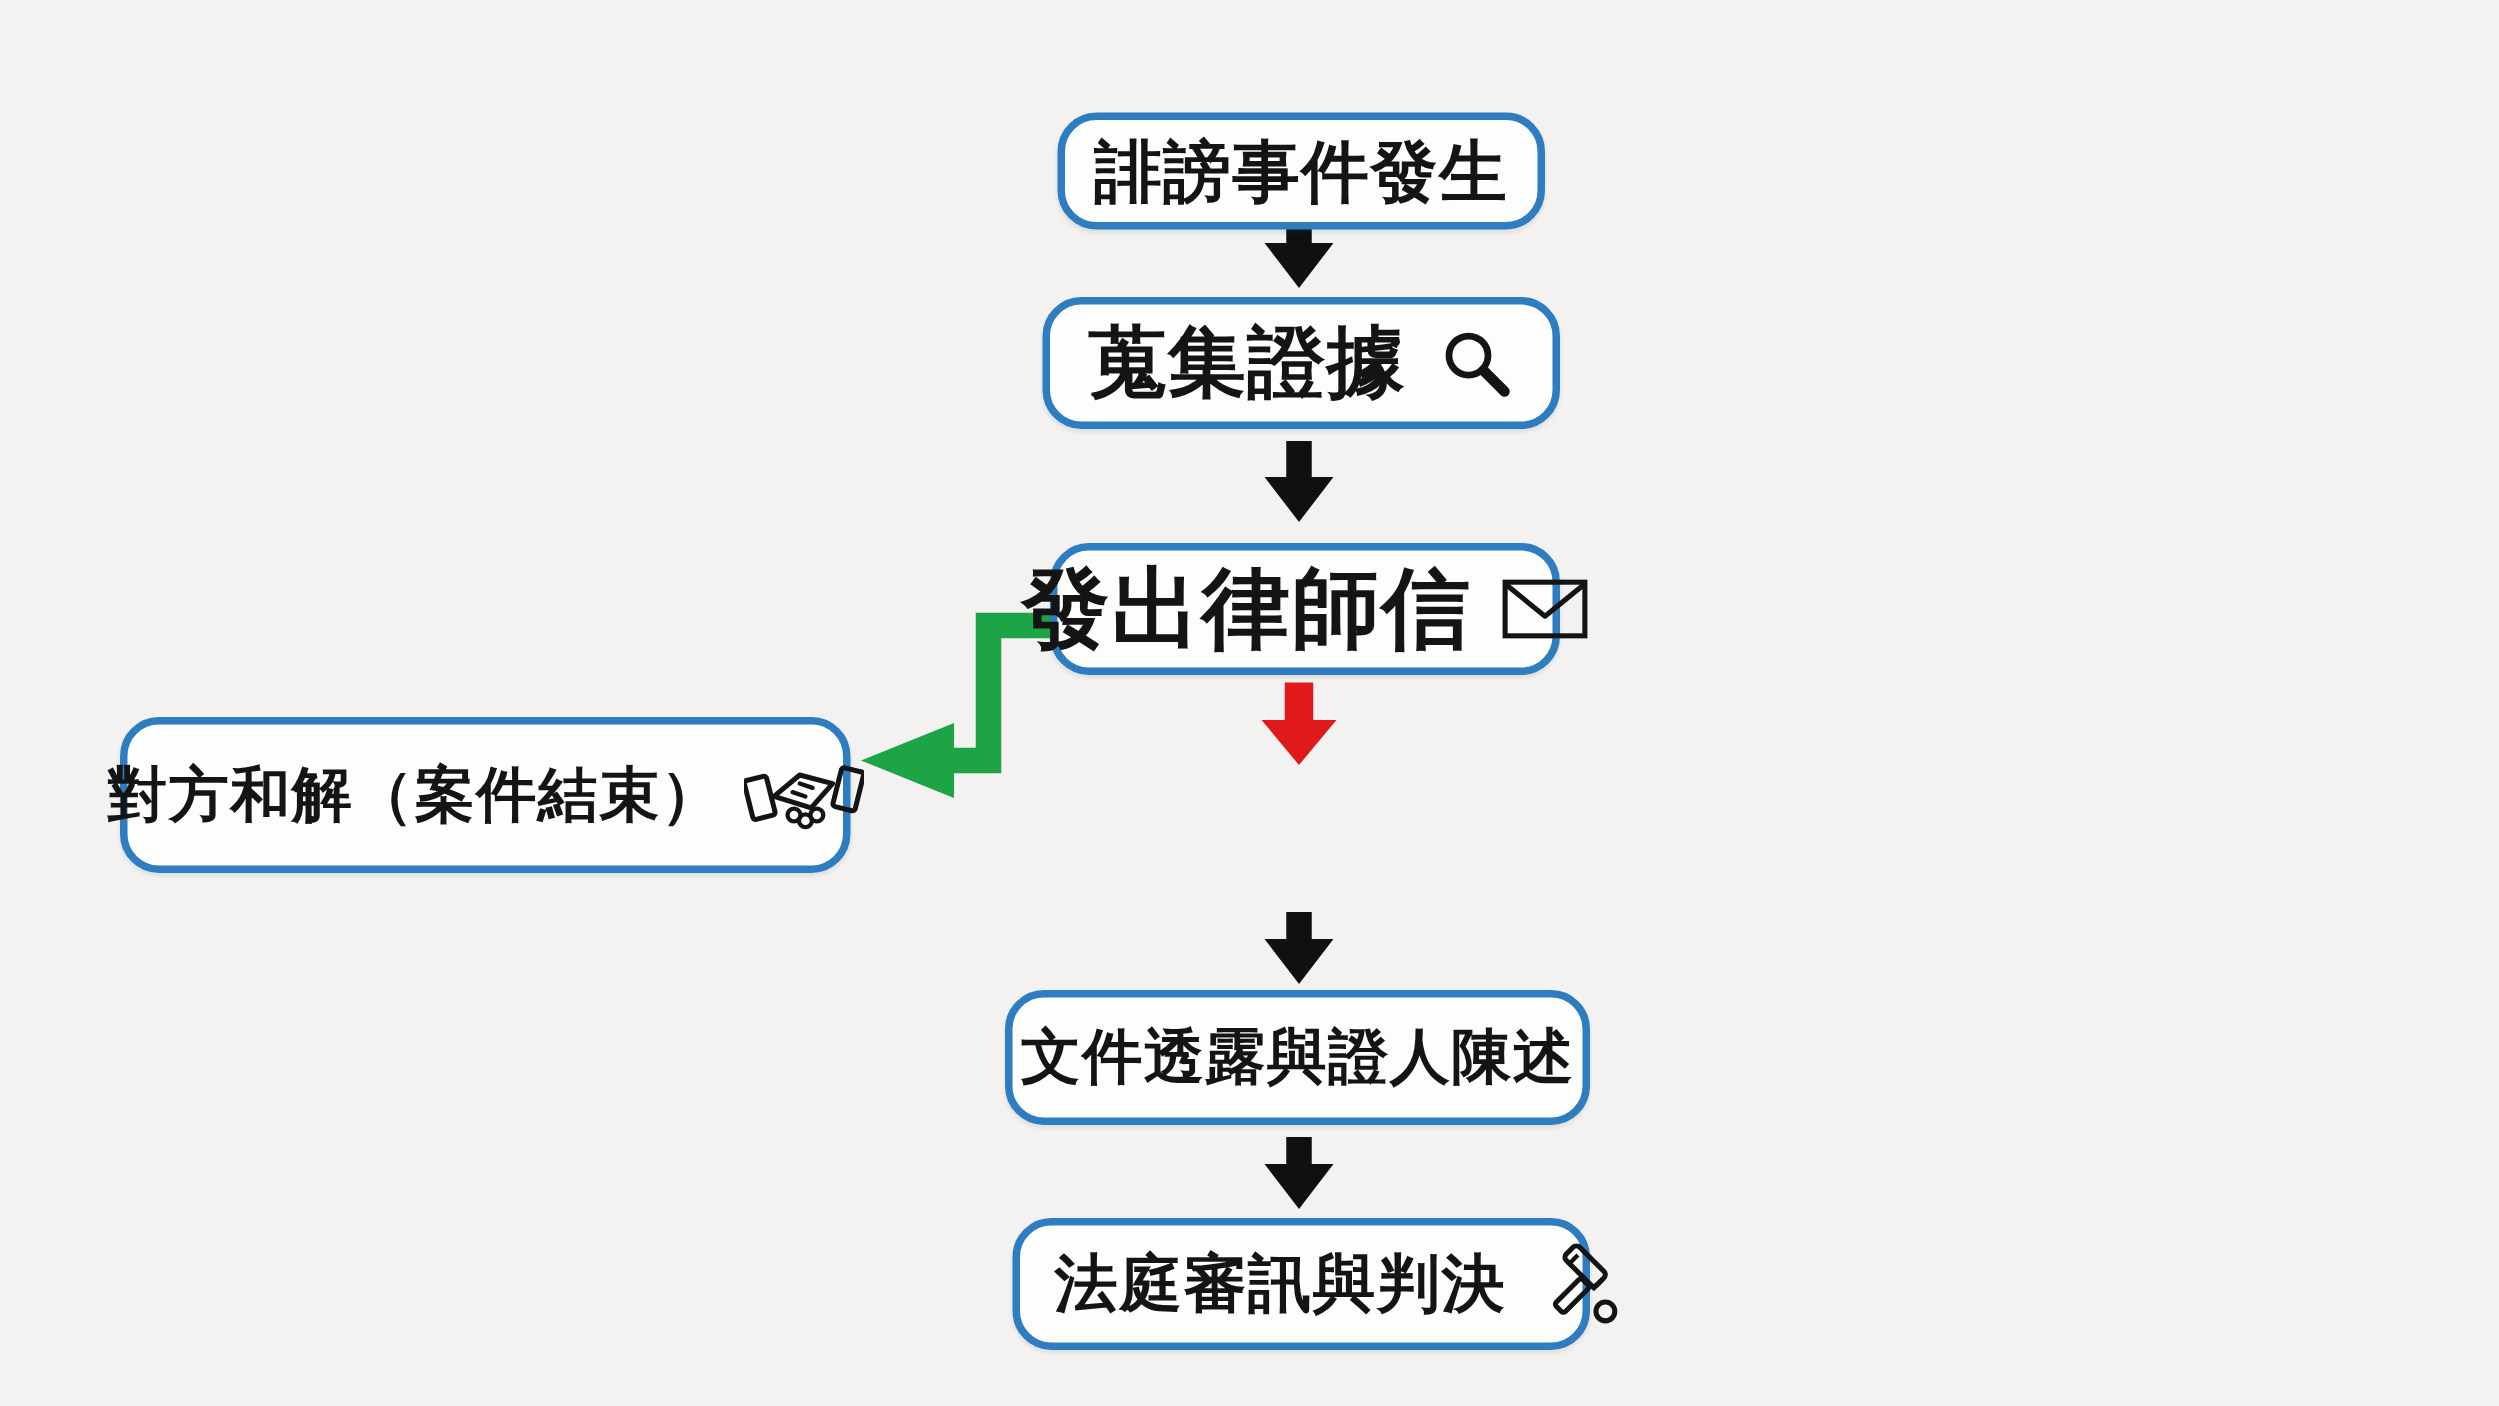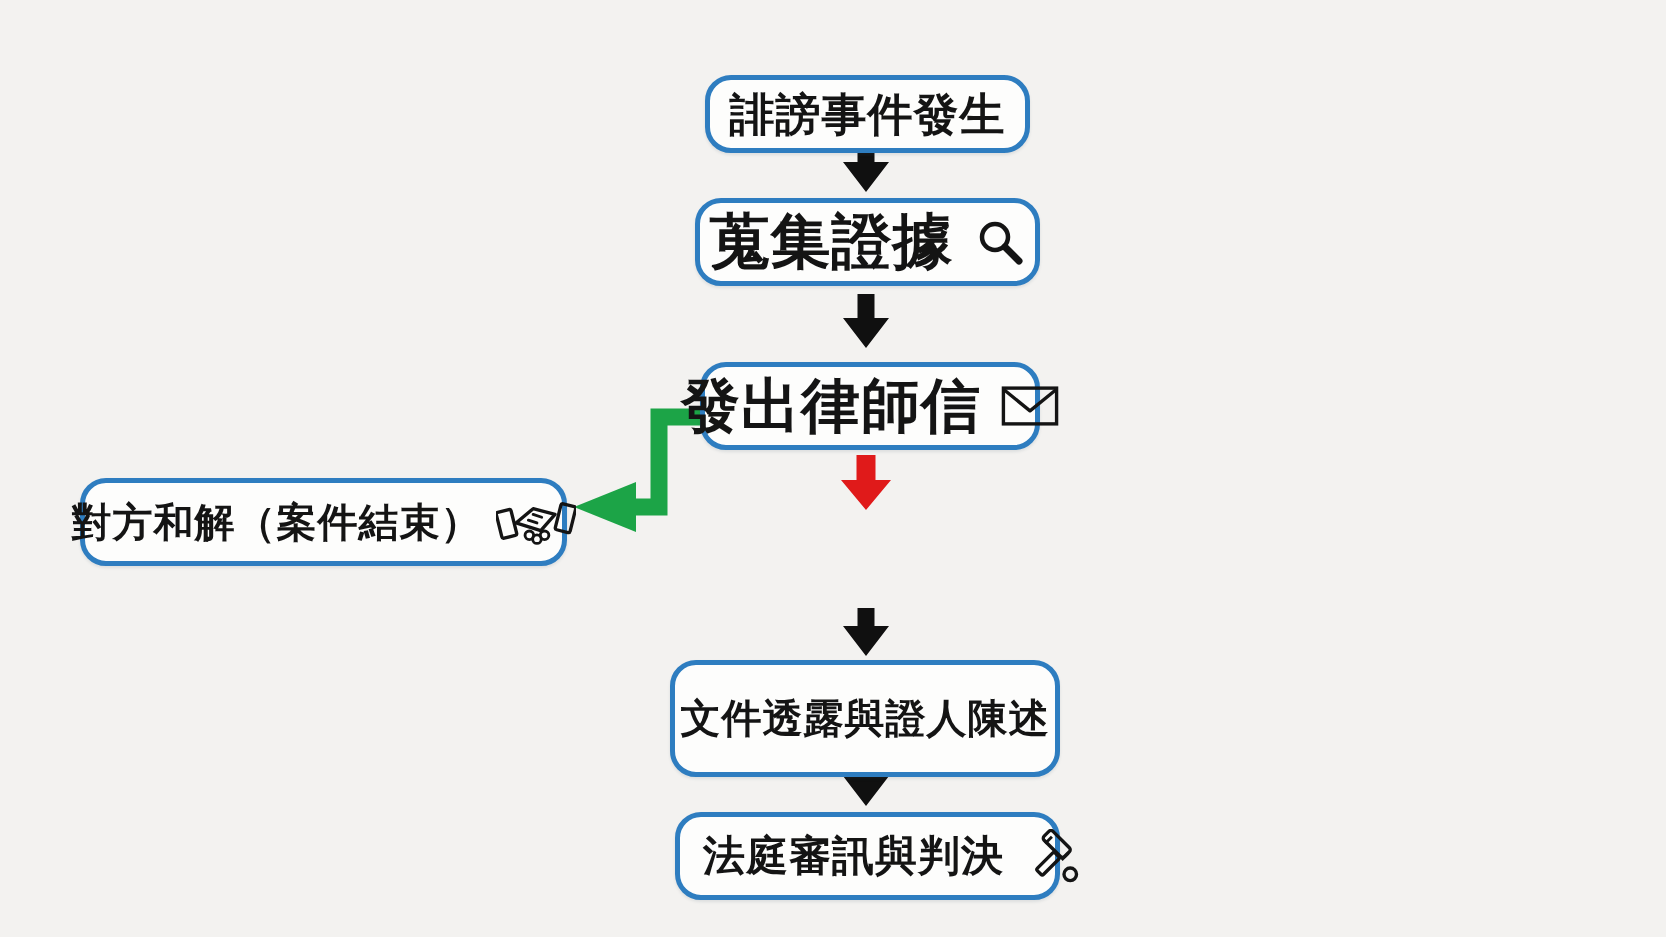--- a/index.html
+++ b/index.html
@@ -61,50 +61,50 @@
     <g>
       <polygon fill="var(--arrow_black)" points="857.5,758 874.5,758 874.5,776 889,776 866,806 843,776 857.5,776"></polygon>
     </g>
   </svg>
 
   <div class="node" style="left:705px;top:47px;width:325px;height:78px;margin-top:28px;">
     <span class="label" style="font-size:45px">誹謗事件發生</span>
   </div>
 
   <div class="node" style="left:695px;top:198px;width:345px;height:88px;">
-    <span class="label" style="font-size:60px">蒐集證據</span>
+    <span class="label" style="font-size:52px">蒐集證據</span>
     <svg class="icon" width="52" height="52" viewBox="0 0 52 52" fill="none">
       <circle cx="21" cy="21" r="13" stroke-width="4.5"></circle>
       <line x1="31" y1="31" x2="45" y2="45" stroke-width="7" stroke-linecap="round"></line>
     </svg>
   </div>
 
   <div class="node" style="left:700px;top:362px;width:340px;height:88px;">
     <span class="label" style="font-size:59px">發出律師信</span>
     <svg class="icon" width="58" height="42" viewBox="0 0 60 42" fill="none">
       <rect x="2.5" y="2.5" width="55" height="37" stroke-width="3.5"></rect>
       <polyline points="3.5,4.5 30,26 56.5,4.5" stroke-width="3.5" stroke-linejoin="round"></polyline>
     </svg>
   </div>
 
-  <div class="node" style="left:80px;top:478px;width:487px;height:88px;gap:14px;text-align:center;">
+  <div class="node" style="left:80px;top:478px;width:487px;height:104px;gap:14px;text-align:center;">
     <span class="label" style="font-size:40px">對方和解（案件結束）</span>
     <svg class="icon" width="80" height="56" viewBox="0 0 84 58" fill="none" stroke-linejoin="round" stroke-linecap="round">
       <rect x="3" y="17" width="16" height="28" rx="2" stroke-width="3.5" transform="rotate(-14 11 31)"></rect>
       <rect x="65" y="11" width="16" height="28" rx="2" stroke-width="3.5" transform="rotate(14 73 25)"></rect>
       <path d="M21,30 L39,15 L62,21 L47,38 Z" stroke-width="3.5"></path>
       <path d="M39,21 l9,3 M34,27 l9,3" stroke-width="3"></path>
       <circle cx="35" cy="43" r="4.5" stroke-width="3"></circle>
       <circle cx="43" cy="47" r="4.5" stroke-width="3"></circle>
       <circle cx="51" cy="43" r="4.5" stroke-width="3"></circle>
     </svg>
   </div>
 
 
-  <div class="node" style="left:670px;top:660px;width:390px;height:117px;font-family:Liberation Serif, serif;">
+  <div class="node" style="left:670px;top:660px;width:390px;height:90px;">
     <span class="label" style="font-size:40px">文件透露與證人陳述</span>
   </div>
 
   <div class="node" style="left:675px;top:812px;width:385px;height:88px;gap:16px;padding-left:48px;">
     <span class="label" style="font-size:42px">法庭審訊與判決</span>
     <svg class="icon" width="60" height="54" viewBox="0 0 62 56" fill="none" stroke-linejoin="round">
       <rect x="23" y="9" width="30" height="13" rx="3" stroke-width="3.5" transform="rotate(45 38 15.5)"></rect>
       <line x1="33" y1="8" x2="26" y2="15" stroke-width="3" transform="rotate(0)"></line>
       <line x1="50" y1="25" x2="43" y2="32" stroke-width="3"></line>
       <rect x="24.5" y="23" width="9" height="26" rx="2" stroke-width="3.5" transform="rotate(45 29 36)"></rect>

